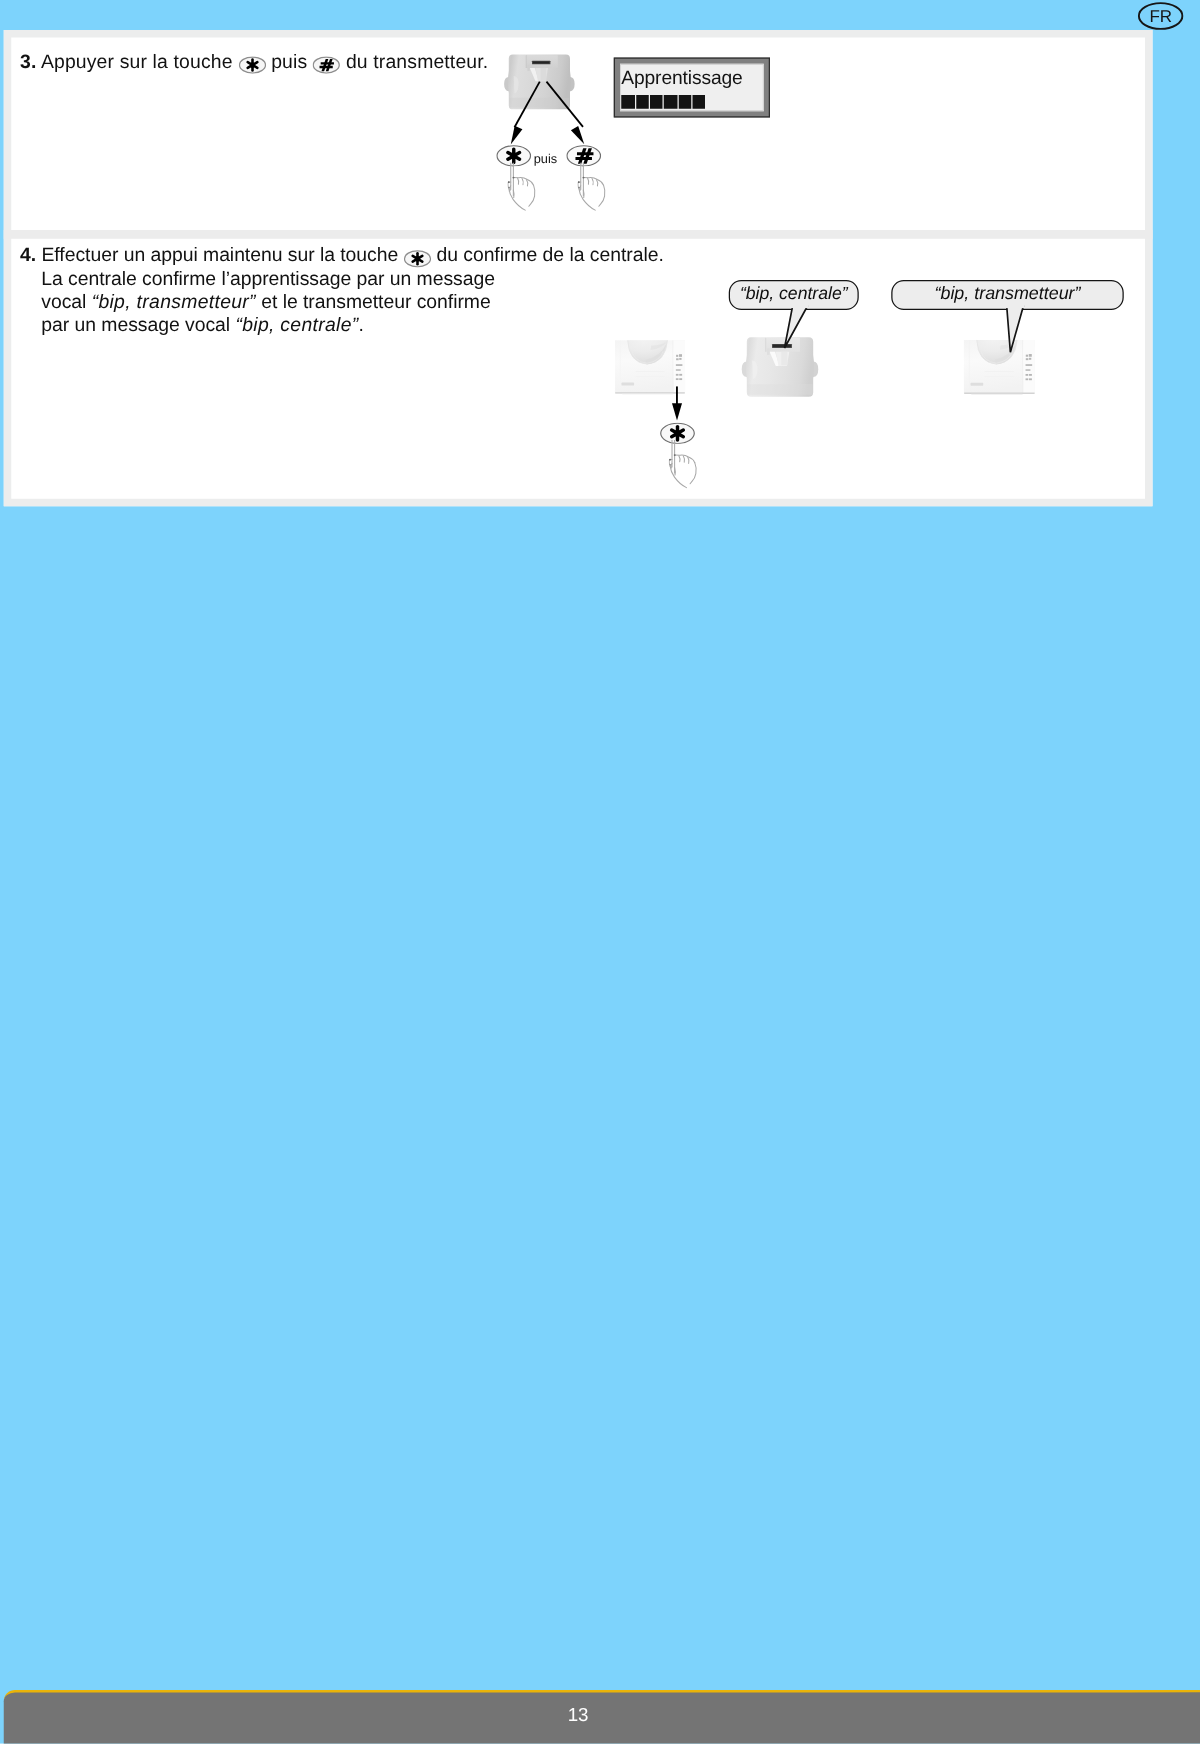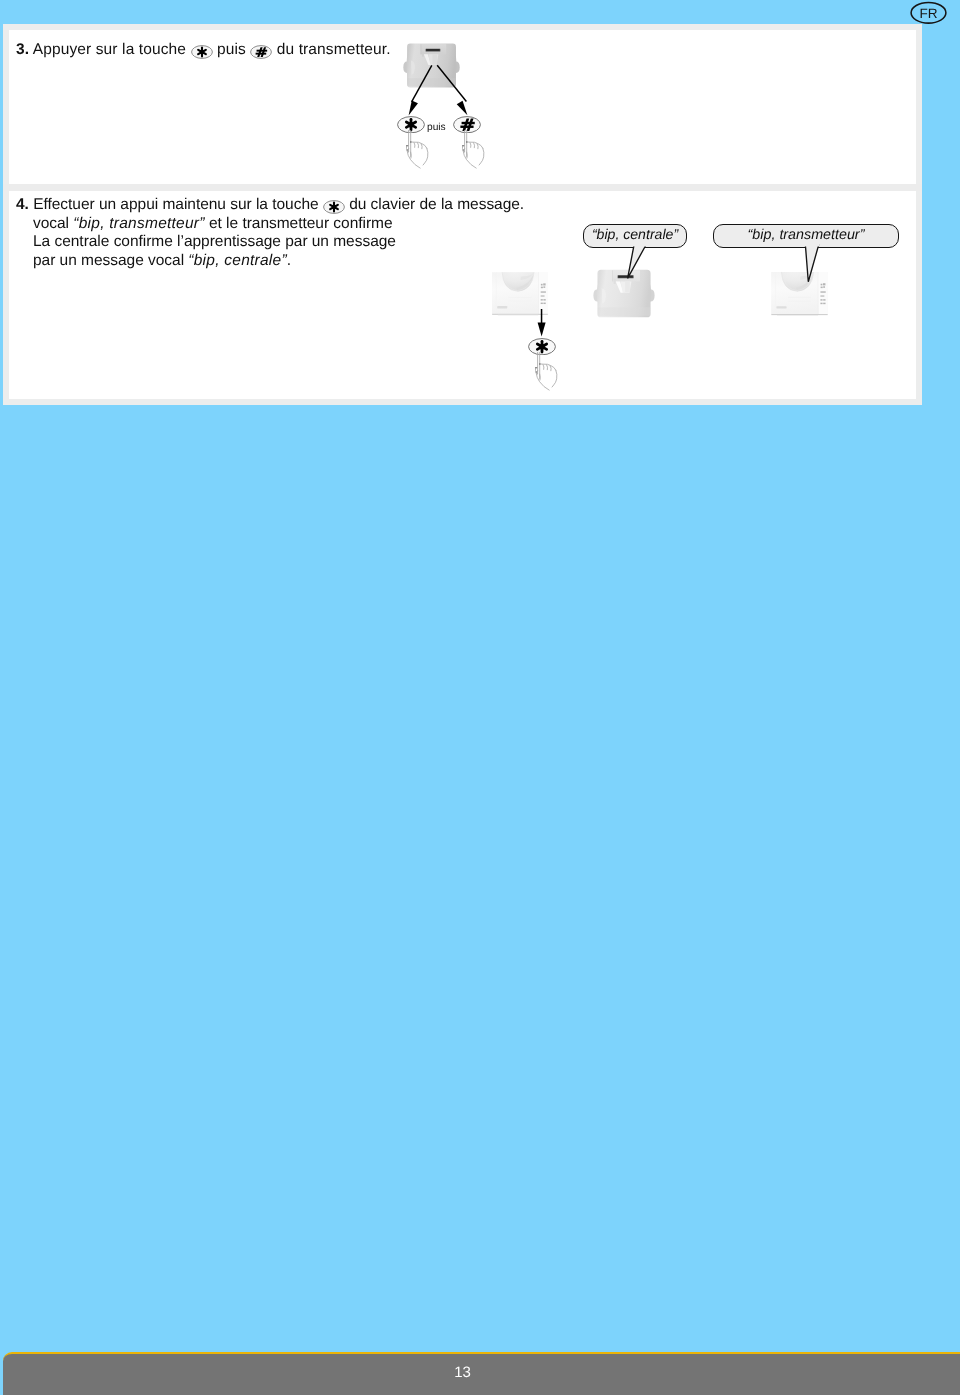--- a/index.html
+++ b/index.html
@@ -178,34 +178,49 @@
           <path d="M4.5 21.0 Q5.4 24.2 4.8 26.7"></path>
         </g>
         <g fill="#6a6a6a">
           <circle cx="4.6" cy="11.4" r="0.75"></circle>
           <circle cx="1.0" cy="14.9" r="0.7"></circle>
           <circle cx="1.2" cy="18.9" r="0.55"></circle>
         </g>
       </svg>
     </div>
 
+  <div class="lcd">
+   <div class="screen">
+    <div class="inner">
+     <div class="lcd-text">Apprentissage</div>
+     <div class="bars">
+      <i></i>
+            <i></i>
+            <i></i>
+            <i></i>
+            <i></i>
+            <i></i>
+     </div>
+    </div>
+   </div>
+  </div>
 
   <div class="step4">
     <span class="ln ln1"><b class="num">4.</b> <span>Effectuer un appui maintenu sur la touche</span> <span class="kg"><svg width="22" height="14" viewBox="0 0 22 14">
             <ellipse cx="11.0" cy="7.0" rx="10.40" ry="6.40" fill="#f6f6f6" stroke="#8d8d8d" stroke-width="1.0"></ellipse>
             <ellipse cx="11.00" cy="7.00" rx="2.06" ry="2.30" fill="#000"></ellipse>
             <rect x="9.97" y="1.51" width="2.06" height="5.49" rx="1.03" fill="#000" transform="rotate(0 11 7)"></rect>
             <rect x="9.97" y="1.51" width="2.06" height="5.49" rx="1.03" fill="#000" transform="rotate(60 11 7)"></rect>
             <rect x="9.97" y="1.51" width="2.06" height="5.49" rx="1.03" fill="#000" transform="rotate(120 11 7)"></rect>
             <rect x="9.97" y="1.51" width="2.06" height="5.49" rx="1.03" fill="#000" transform="rotate(180 11 7)"></rect>
             <rect x="9.97" y="1.51" width="2.06" height="5.49" rx="1.03" fill="#000" transform="rotate(240 11 7)"></rect>
             <rect x="9.97" y="1.51" width="2.06" height="5.49" rx="1.03" fill="#000" transform="rotate(300 11 7)"></rect>
-          </svg></span> <span>du clavier de la message.</span></span>
+          </svg></span> <span>du confirme de la centrale.</span></span>
+    <span class="ln ln2">La centrale confirme l’apprentissage par un message</span>
     <span class="ln ln3"><span>vocal </span><em>“bip, transmetteur”</em><span> et le transmetteur confirme</span></span>
-    <span class="ln ln2">La centrale confirme l’apprentissage par un message</span>
     <span class="ln ln4"><span>par un message vocal </span><em>“bip, centrale”</em><span>.</span></span>
   </div>
 
   <div class="abs" style="left:491px;top:271px;">
       <svg width="58" height="45" viewBox="0 0 60 46">
         <defs>
           <linearGradient id="cgaA" x1="0" y1="0" x2="0.2" y2="1">
             <stop offset="0" stop-color="#f4f4f4"></stop>
             <stop offset="0.4" stop-color="#fafafa"></stop>
             <stop offset="1" stop-color="#f2f2f2"></stop>

